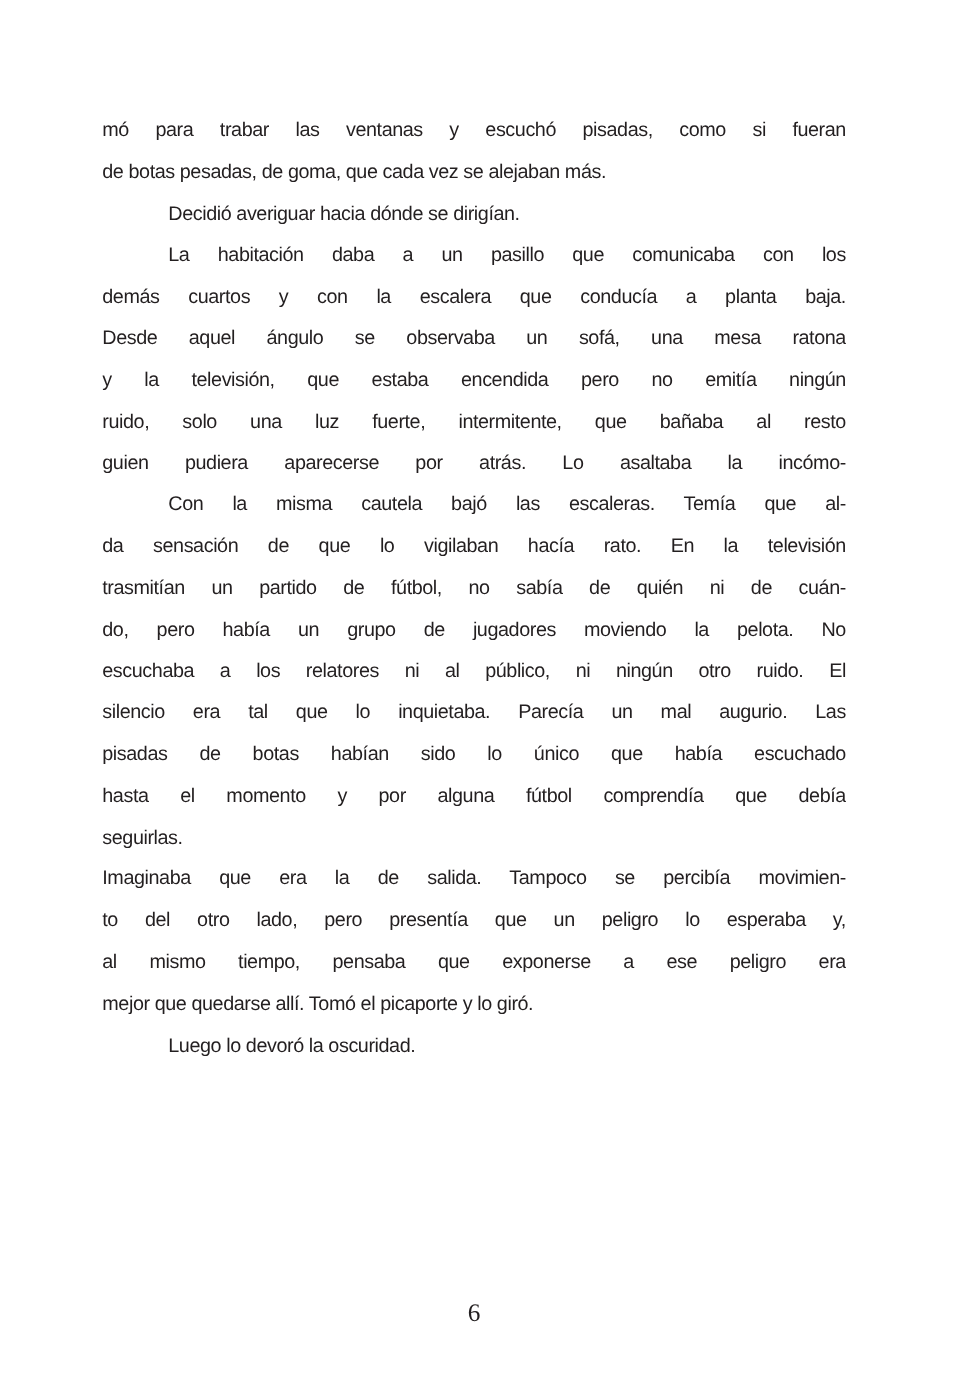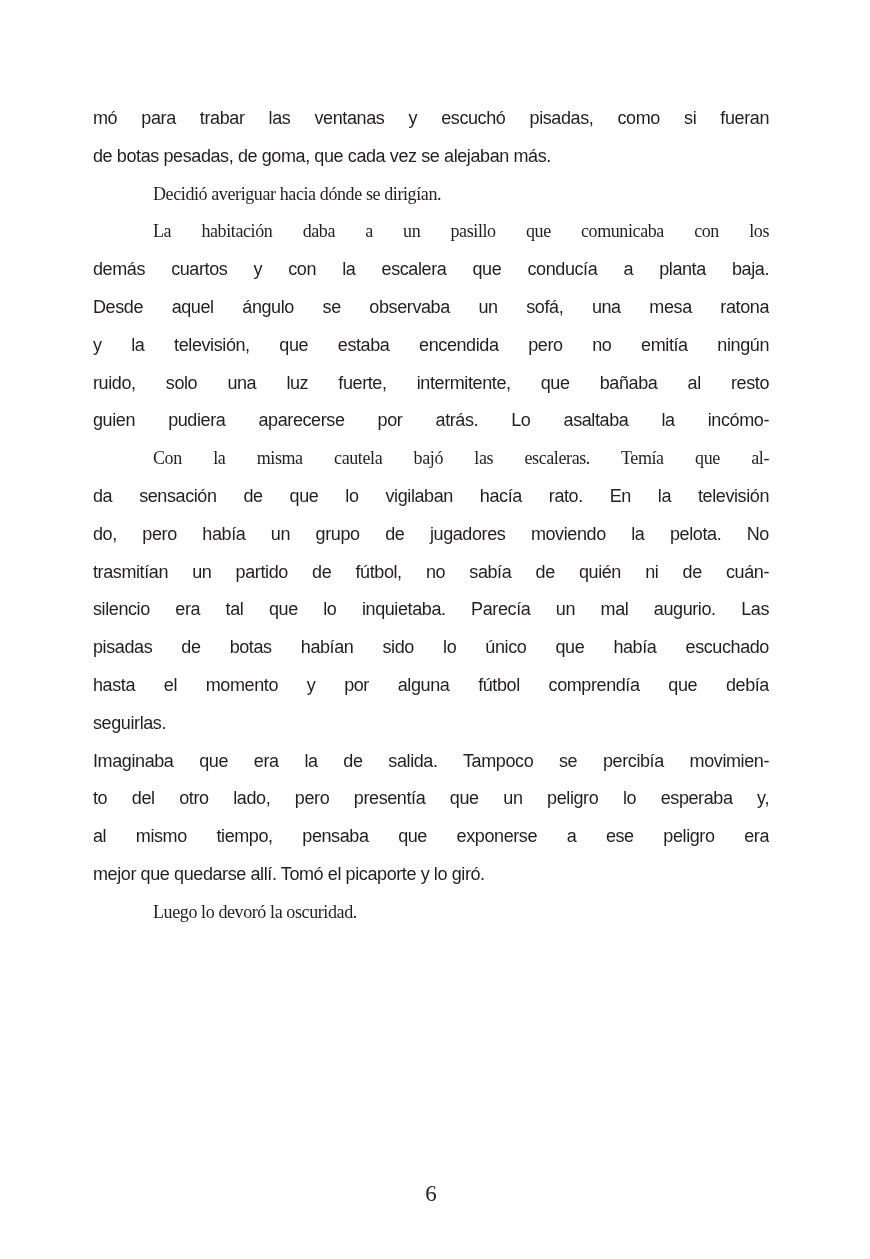--- a/index.html
+++ b/index.html
@@ -34,21 +34,20 @@
     text-align: justify;
     text-align-last: justify;
     height: 37.8px;
     overflow: hidden;
   }
   .line.last {
     text-align-last: left;
   }
   .line.indent {
     text-indent: 60px;
-    font-family: Liberation Serif, serif;
   }
   .page-number {
     position: absolute;
     top: 1181px;
     left: 93px;
     width: 676px;
     text-align: center;
     font-family: "Liberation Serif", serif;
     font-size: 23px;
     color: #231f20;
@@ -75,22 +74,23 @@
       <div class="line">demás cuartos y con la escalera que conducía a planta baja.</div>
       <div class="line">Desde aquel ángulo se observaba un sofá, una mesa ratona</div>
       <div class="line">y la televisión, que estaba encendida pero no emitía ningún</div>
       <div class="line">ruido, solo una luz fuerte, intermitente, que bañaba al resto</div>
     </div>
 
     <div class="para">
       <div class="line">guien pudiera aparecerse por atrás. Lo asaltaba la incómo-</div>
       <div class="line indent">Con la misma cautela bajó las escaleras. Temía que al-</div>
       <div class="line">da sensación de que lo vigilaban hacía rato. En la televisión</div>
+      <div class="line">trasmitían un partido de fútbol, no sabía de quién ni de cuán-</div>
       <div class="line">do, pero había un grupo de jugadores moviendo la pelota.  No</div>
-      <div class="line">trasmitían un partido de fútbol, no sabía de quién ni de cuán-</div>
+      <div class="line">escuchaba a los relatores ni al público, ni ningún otro ruido. El</div>
       <div class="line">silencio era tal que lo inquietaba. Parecía un mal augurio. Las</div>
       <div class="line">pisadas de botas habían sido lo único que había escuchado</div>
       <div class="line">hasta el momento y por alguna fútbol comprendía que debía</div>
       <div class="line last">seguirlas.</div>
     </div>
 
     <div class="para">
       <div class="line">Imaginaba que era la de salida. Tampoco se percibía movimien-</div>
       <div class="line">to del otro lado, pero presentía que un peligro lo esperaba y,</div>
       <div class="line">al mismo tiempo, pensaba que exponerse a ese peligro era</div>

